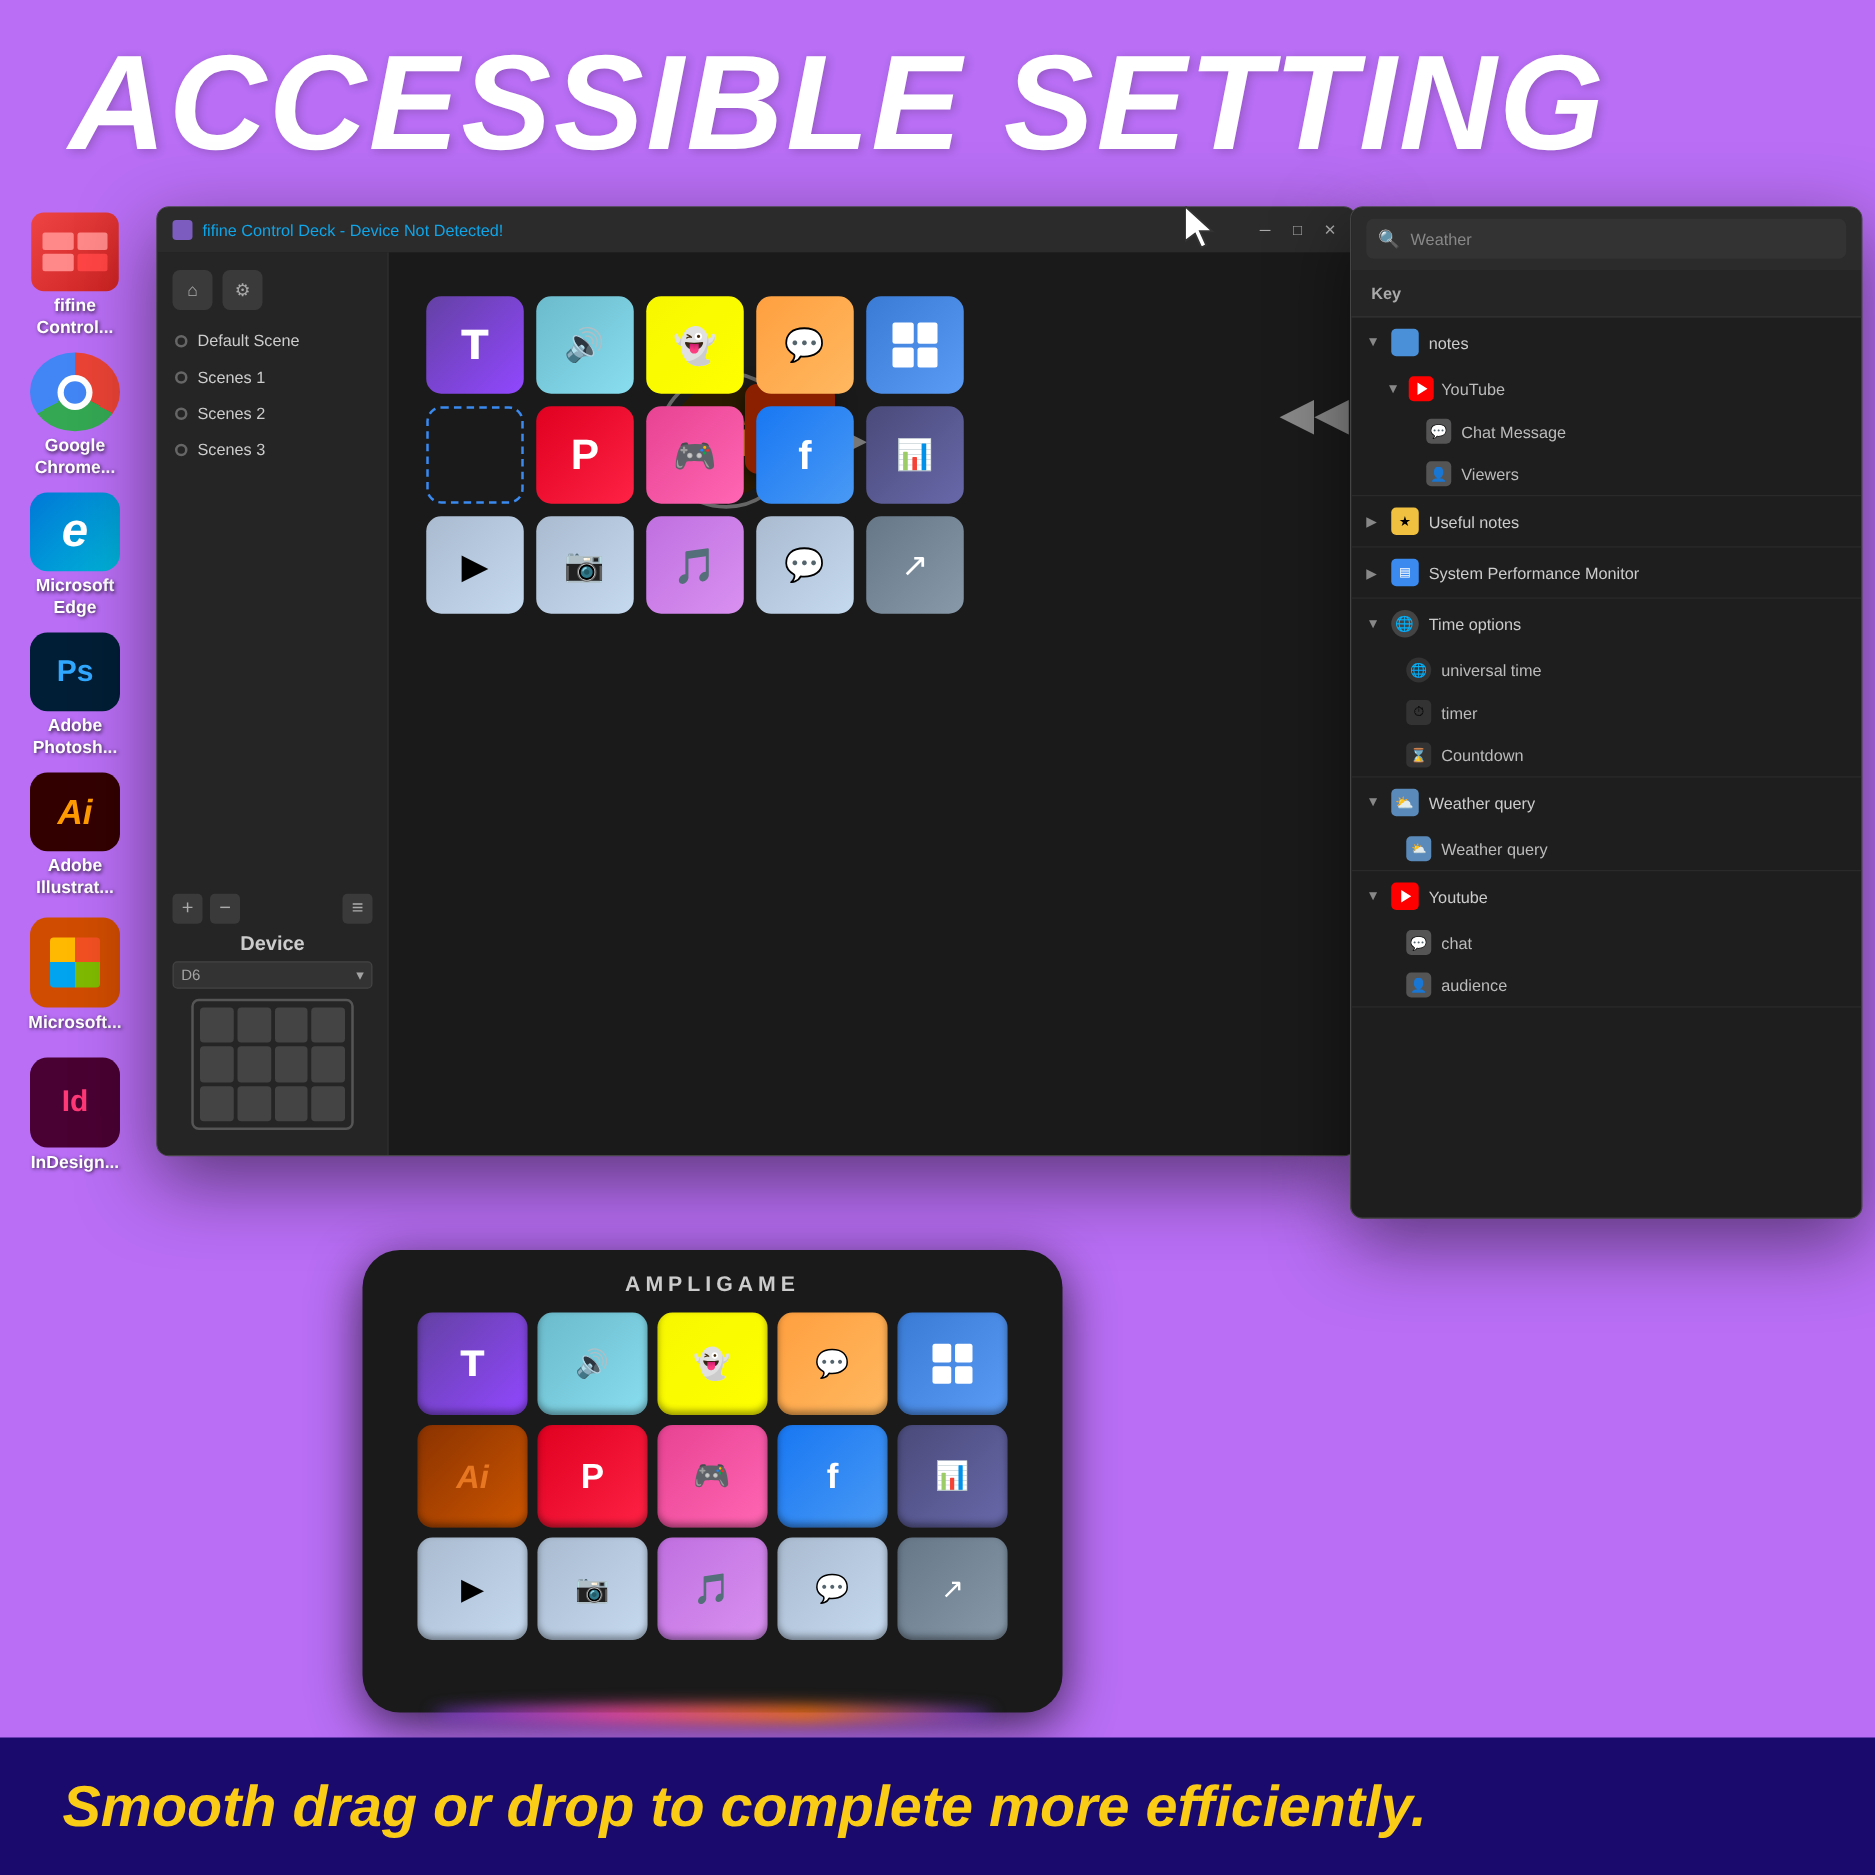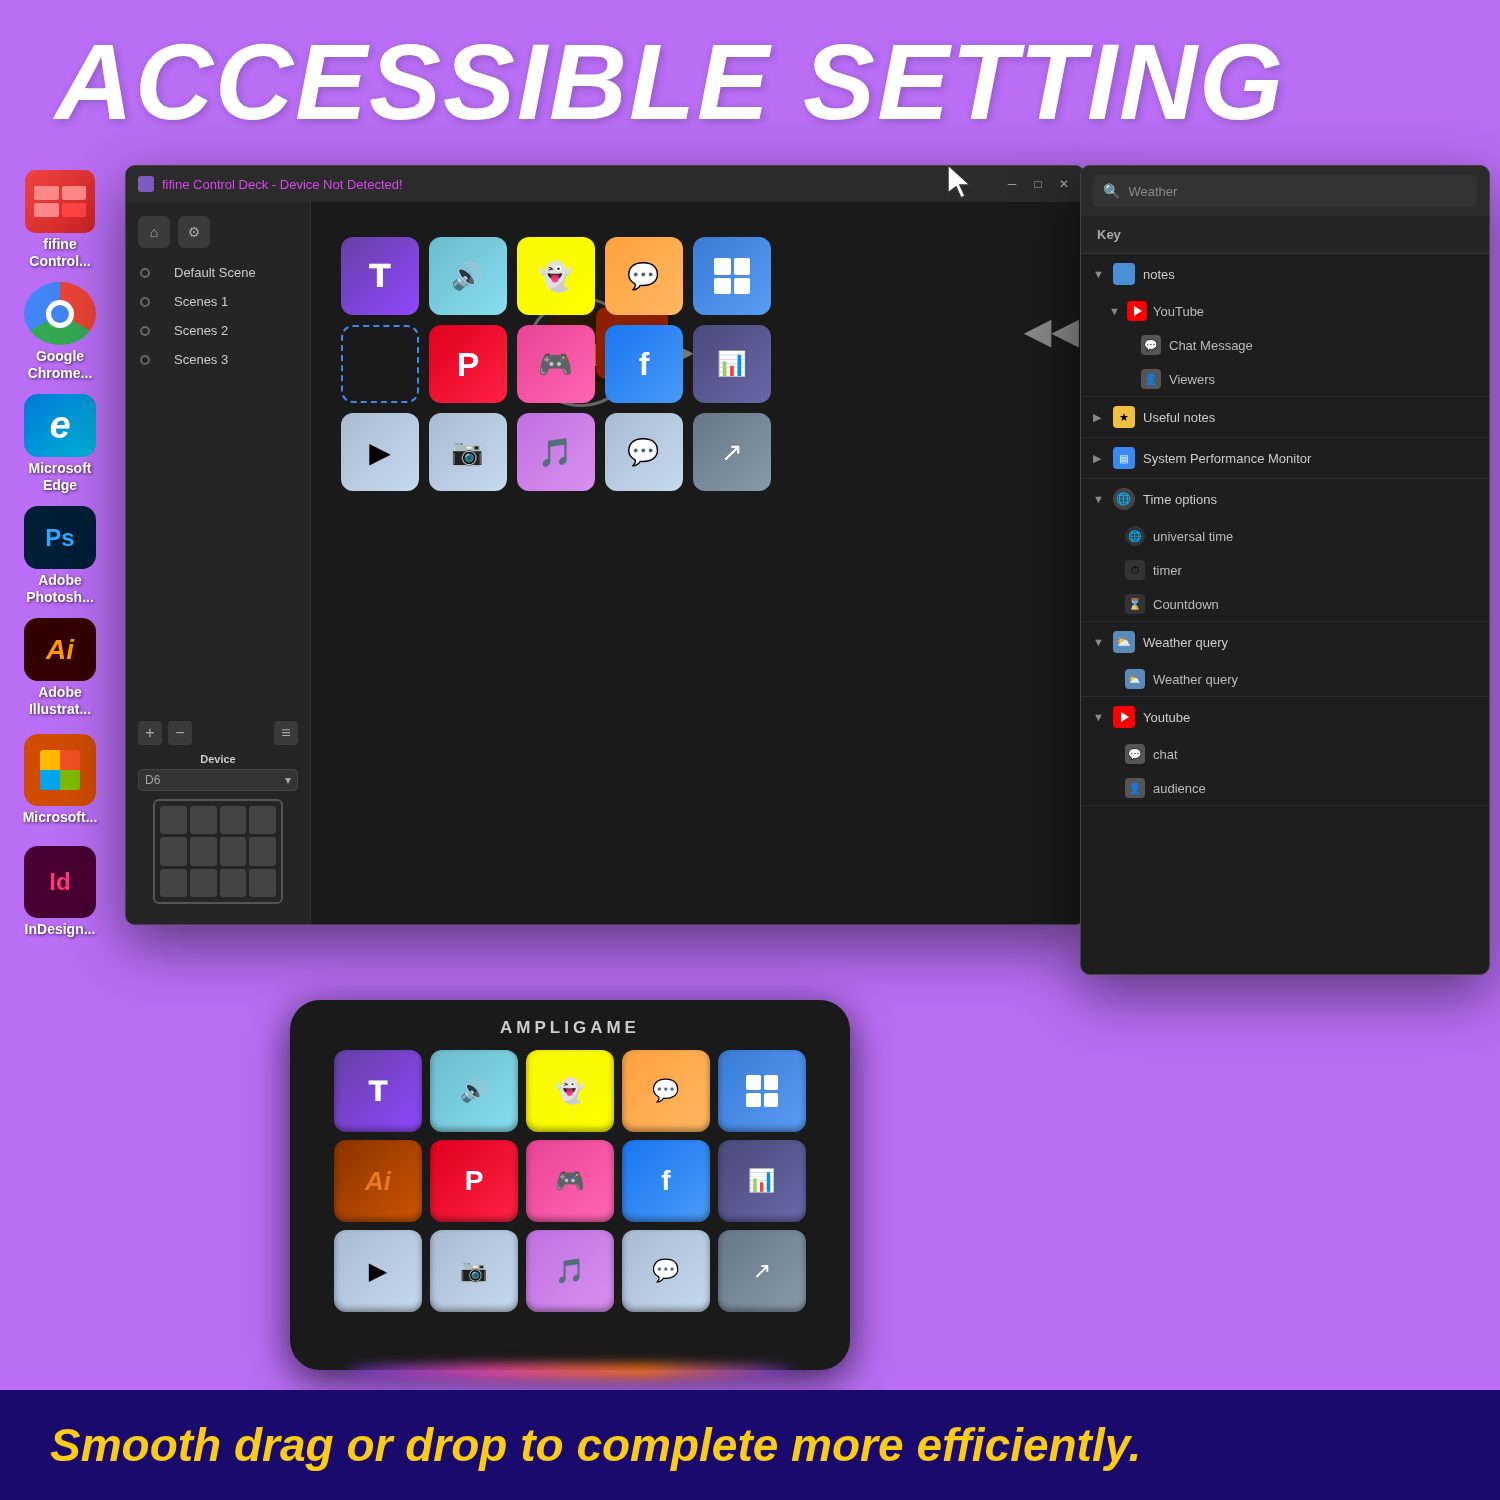--- a/index.html
+++ b/index.html
@@ -143,21 +143,21 @@
       justify-content: space-between;
     }
     .window-title-icon {
       width: 16px;
       height: 16px;
       background: #7c5cbf;
       border-radius: 3px;
       display: inline-block;
     }
     .window-title-text {
-      color: #d946ef;
+      color: #0ea5e9;
       font-size: 13px;
       margin-left: 8px;
       flex: 1;
     }
     .window-controls {
       display: flex;
       gap: 10px;
       align-items: center;
     }
     .win-btn {
@@ -202,21 +202,21 @@
       color: #aaa;
       font-size: 14px;
     }
 
     .scene-item {
       display: flex;
       align-items: center;
       padding: 7px 14px;
       color: #ccc;
       font-size: 13px;
-      gap: 24px;
+      gap: 8px;
     }
     .scene-dot {
       width: 10px;
       height: 10px;
       border-radius: 50%;
       border: 2px solid #666;
       background: transparent;
     }
 
     .sidebar-footer {
@@ -236,21 +236,21 @@
       border-radius: 4px;
       display: flex;
       align-items: center;
       justify-content: center;
       color: #aaa;
       font-size: 16px;
     }
 
     .device-label {
       color: #ccc;
-      font-size: 11px;
+      font-size: 16px;
       font-weight: 600;
       margin-bottom: 4px;
       text-align: center;
     }
     .device-select {
       width: 100%;
       background: #333;
       border: 1px solid #444;
       border-radius: 4px;
       color: #a3a3a3;

